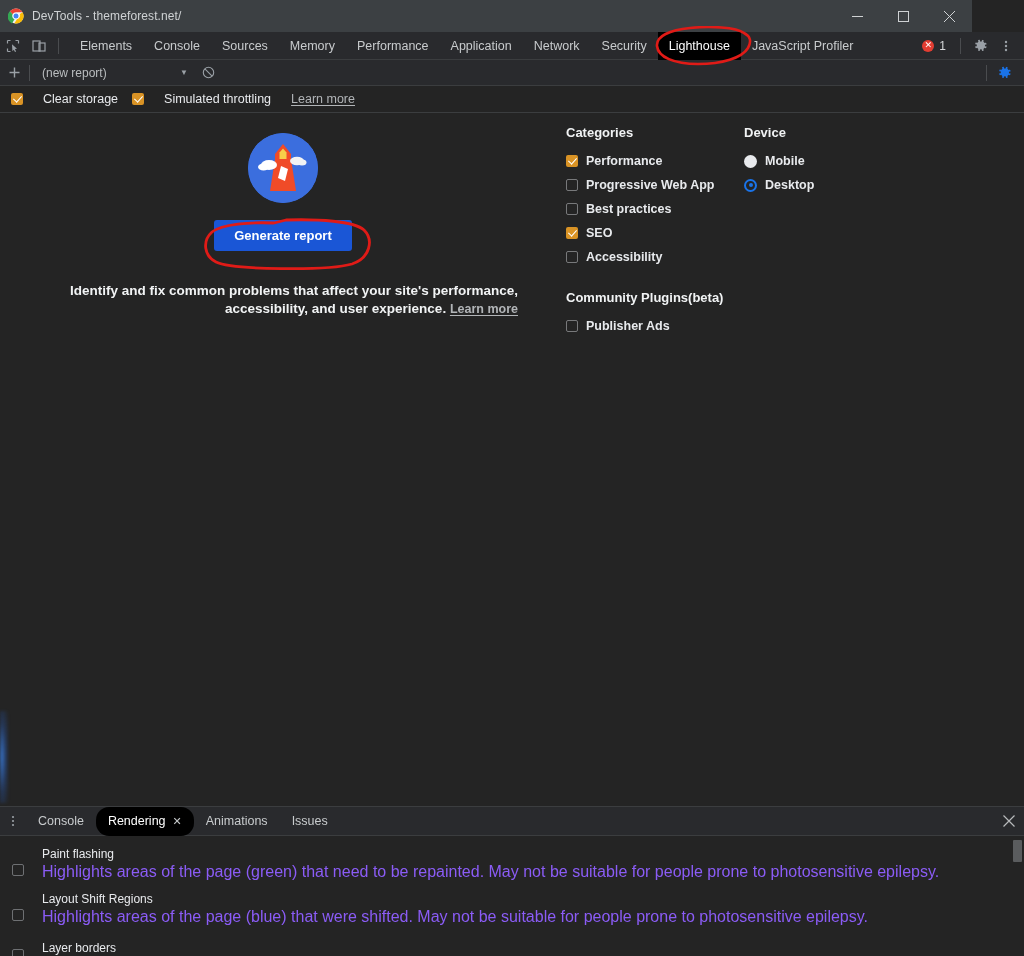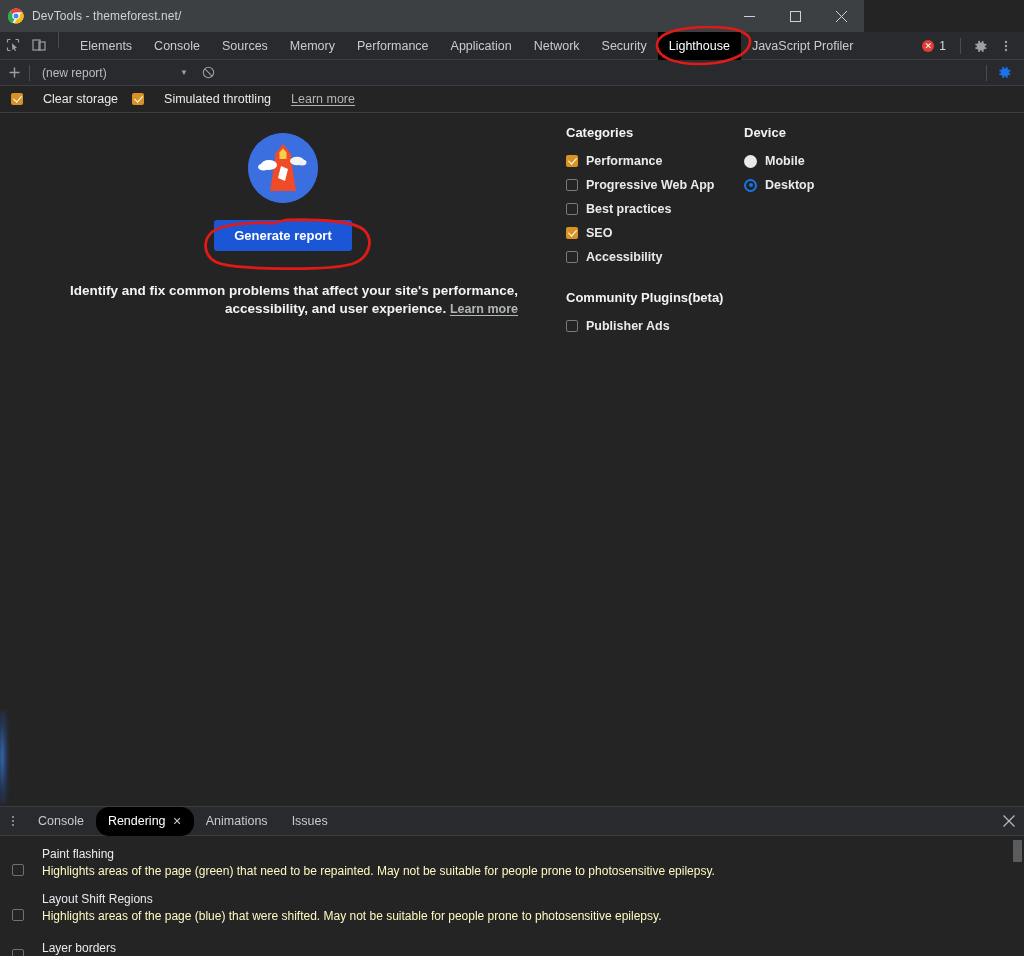--- a/index.html
+++ b/index.html
@@ -12,41 +12,41 @@
   #app {
     position: relative;
     width: 1024px; height: 956px;
     background: #242424;
     color: #e8eaed;
   }
 
   
   .titlebar {
     position: absolute; top: 0; left: 0;
-    width: 864px; height: 32px;
+    width: 972px; height: 32px;
     background: #3c4043;
     display: flex; align-items: center;
   }
   .title-left { display: flex; align-items: center; padding-left: 8px; gap: 8px; flex: 1; }
   .chrome-logo { width: 16px; height: 16px; position: relative; }
   .title-text { font-size: 12px; color: #cfd2d4; letter-spacing: .1px; }
   .winbtns { display: flex; height: 32px; }
   .winbtn {
     width: 46px; height: 32px;
     display: flex; align-items: center; justify-content: center;
     color: #cfd2d4;
   }
   .winbtn svg { display: block; }
 
   
   .tabbar {
     position: absolute; top: 32px; left: 0;
     width: 1024px; height: 28px;
     background: #292a2d;
-    display: flex; 
+    display: flex; align-items: center;
     border-bottom: 1px solid #3b3d3f;
   }
   .tb-icon {
     width: 26px; height: 26px;
     display: flex; align-items: center; justify-content: center;
     color: #9aa0a6;
   }
   .tb-sep { width: 1px; height: 16px; background: #4a4c4f; margin: 0 6px; }
   .tabs { display: flex; align-items: center; height: 28px; margin-left: 4px; }
   .tab {
@@ -233,21 +233,21 @@
     position: relative;
     height: 120px; background: #242424;
     padding: 10px 0 0 12px; overflow: hidden;
   }
   .render-item { display: flex; gap: 18px; margin-bottom: 11px; align-items: center; }
   .render-cb {
     width: 12px; height: 12px; border: 1px solid #6e7073;
     border-radius: 2px; margin-top: 13px; flex: 0 0 auto;
   }
   .render-title { font-size: 12px; color: #e8eaed; line-height: 17px; }
-  .render-desc { font-size: 12px; color: #fef9c3; line-height: 17px; }
+  .render-desc { font-size: 16px; color: #8b5cf6; line-height: 17px; }
   .drawer-scrollbar {
     position: absolute; right: 2px; top: 4px;
     width: 9px; height: 110px; background: transparent;
   }
   .drawer-thumb {
     position: absolute; right: 0; top: 0;
     width: 9px; height: 22px; background: #5a5c5e; border-radius: 1px;
   }
 
   

